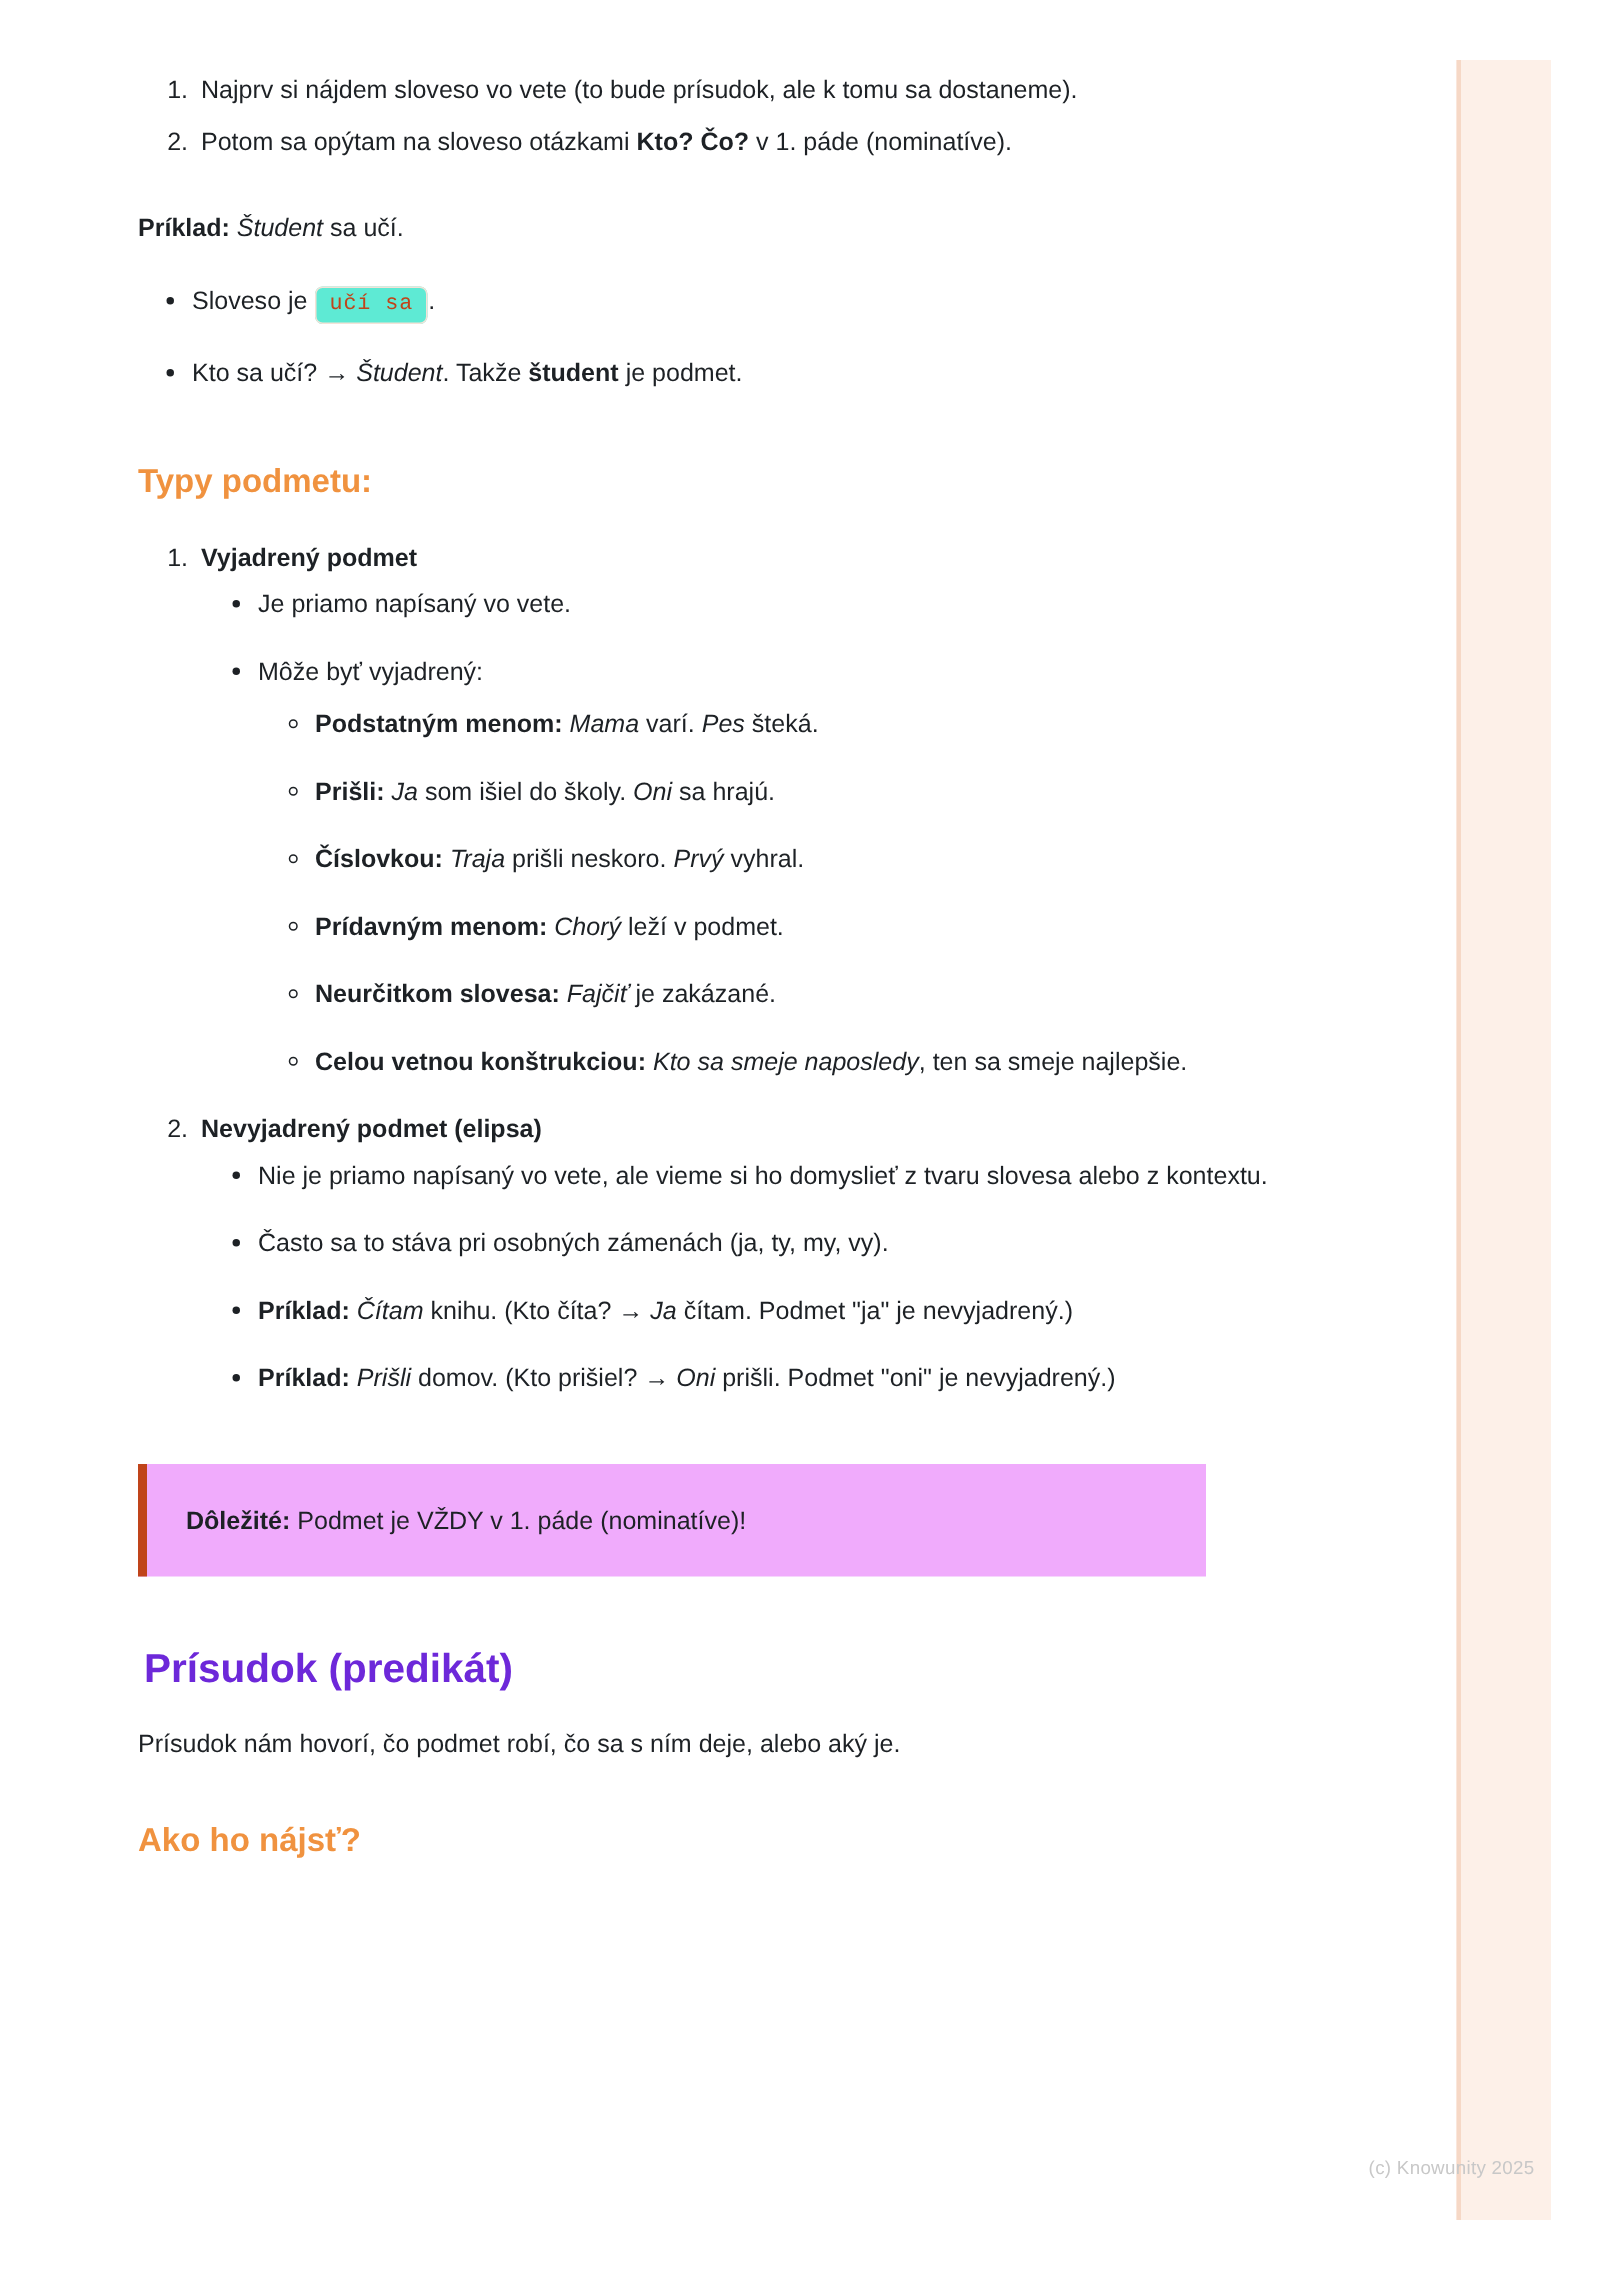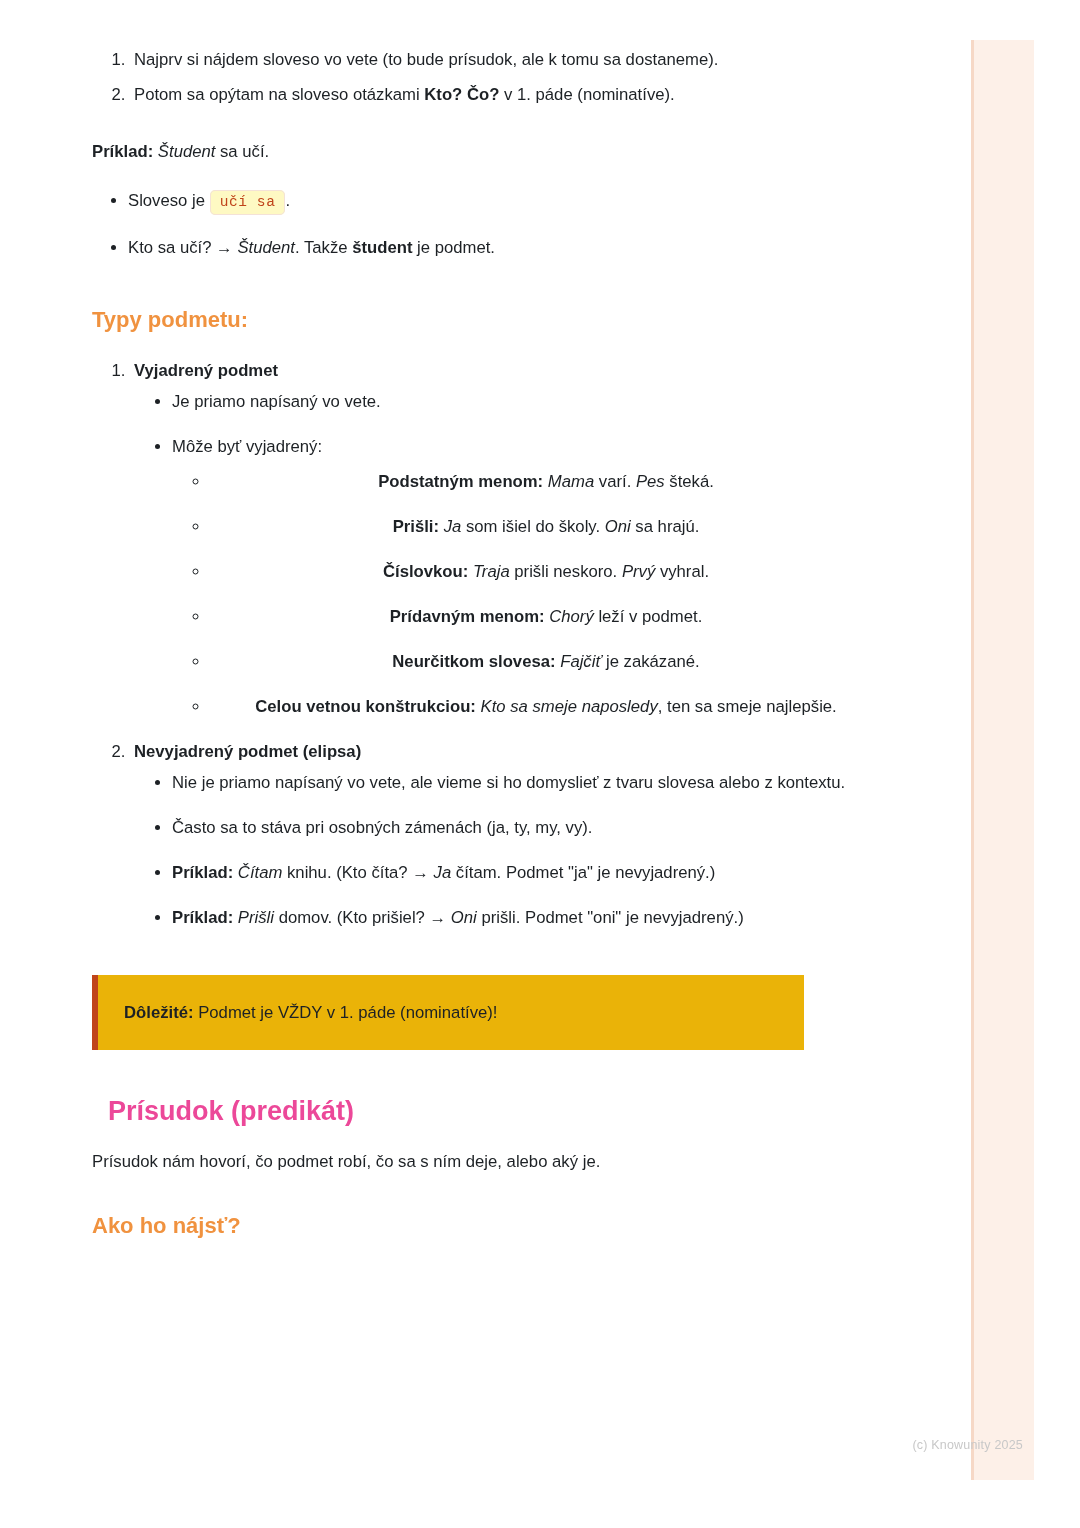--- a/index.html
+++ b/index.html
@@ -81,60 +81,59 @@
   }
   ul.lvl2 {
     margin: 0;
     padding-left: 38px;
     list-style-type: disc;
   }
   ul.lvl3 {
     margin: 4px 0 0 0;
     padding-left: 38px;
     list-style-type: circle;
-    text-align: center;
   }
   ul.lvl1 > li, ul.lvl2 > li { margin-bottom: 14px; }
   ul.lvl3 > li { margin-bottom: 14px; }
 
   .p-example { margin: 26px 0 18px 0; }
 
   
   h2.h-major {
     font-size: 27px;
     line-height: 34px;
     font-weight: 700;
-    color: #ec4899;
-    margin: 44px 0 18px 16px;
+    color: #6d28d9;
+    margin: 44px 0 18px 4px;
   }
   h3.h-minor {
     font-size: 22px;
     line-height: 30px;
     font-weight: 700;
     color: #f0923f;
     margin: 34px 0 20px 0;
   }
   h3.h-minor.first { margin-top: 42px; }
 
   
   code.chip {
     font-family: "Liberation Mono", "DejaVu Sans Mono", monospace;
     font-size: 14.5px;
-    background: #fef9c3;
+    background: #5eead4;
     border: 1px solid #f4e2d7;
     border-radius: 5px;
     color: #c0441a;
     padding: 3px 9px 4px 9px;
     letter-spacing: 0.6px;
     white-space: nowrap;
   }
 
   
   .callout {
-    background: #eab308;
+    background: #f0abfc;
     border-left: 6px solid #c0441a;
     margin: 42px 0 0 0;
     padding: 22px 26px 22px 26px;
     width: 712px;
     box-sizing: border-box;
   }
   .callout p { margin: 0; }
 
   .body-para { margin: 0 0 0 0; }
 </style>

